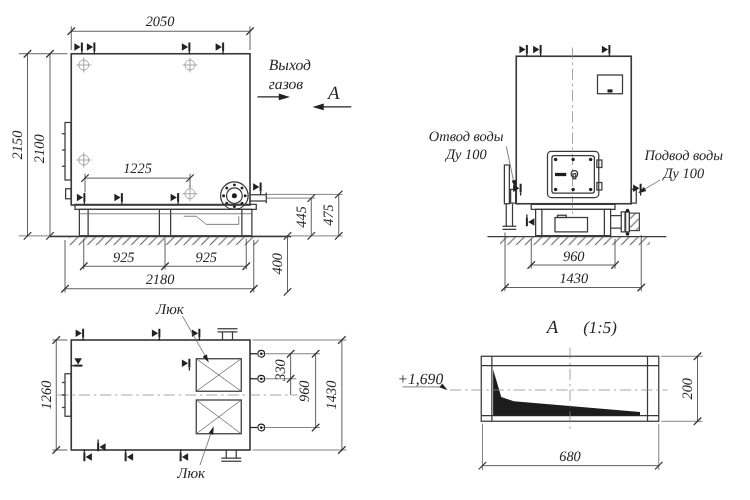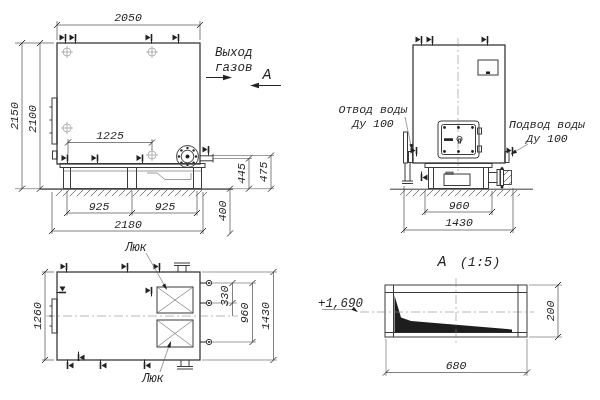--- a/index.html
+++ b/index.html
@@ -1,17 +1,17 @@
 <!DOCTYPE html>
 <html><head>
 <meta charset="utf-8">
 <style>
   html,body{margin:0;padding:0;background:#fff;}
   .canvas{position:relative;width:600px;height:400px;background:#ffffff;overflow:hidden;
-          font-family:Liberation Mono, monospace;}
+          font-family:Liberation Serif, serif;}
   svg{position:absolute;left:0;top:0;}
   .ln{stroke:#3a3a3a;stroke-width:1;fill:none;}
   .ln2{stroke:#3a3a3a;stroke-width:1.3;fill:none;}
   .thin{stroke:#5a5a5a;stroke-width:0.6;fill:none;}
   .dim{stroke:#4a4a4a;stroke-width:0.7;fill:none;}
   .cl{stroke:#8a8a8a;stroke-width:0.6;fill:none;stroke-dasharray:9 3 2 3;}
   .cross{stroke:#9a9a9a;stroke-width:0.7;fill:none;}
   .blk{fill:#1d1d1d;stroke:none;}
   text{fill:#262626;font-style:italic;}
   .dt{font-size:11.5px;text-anchor:middle;}

